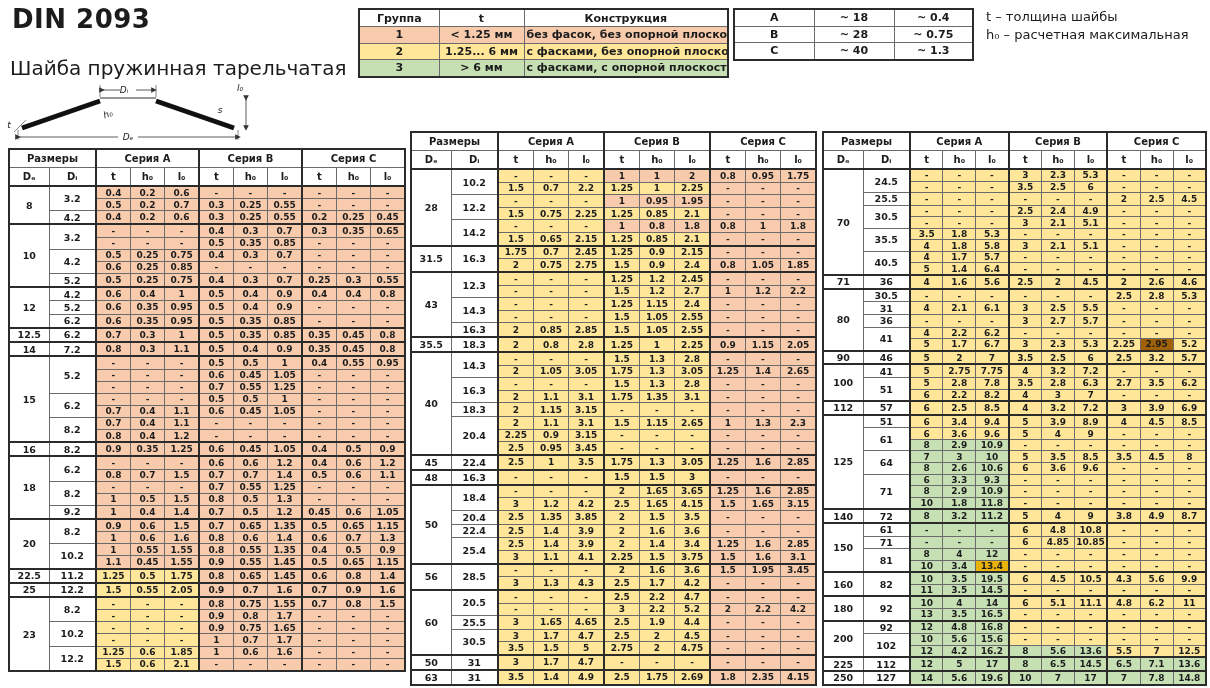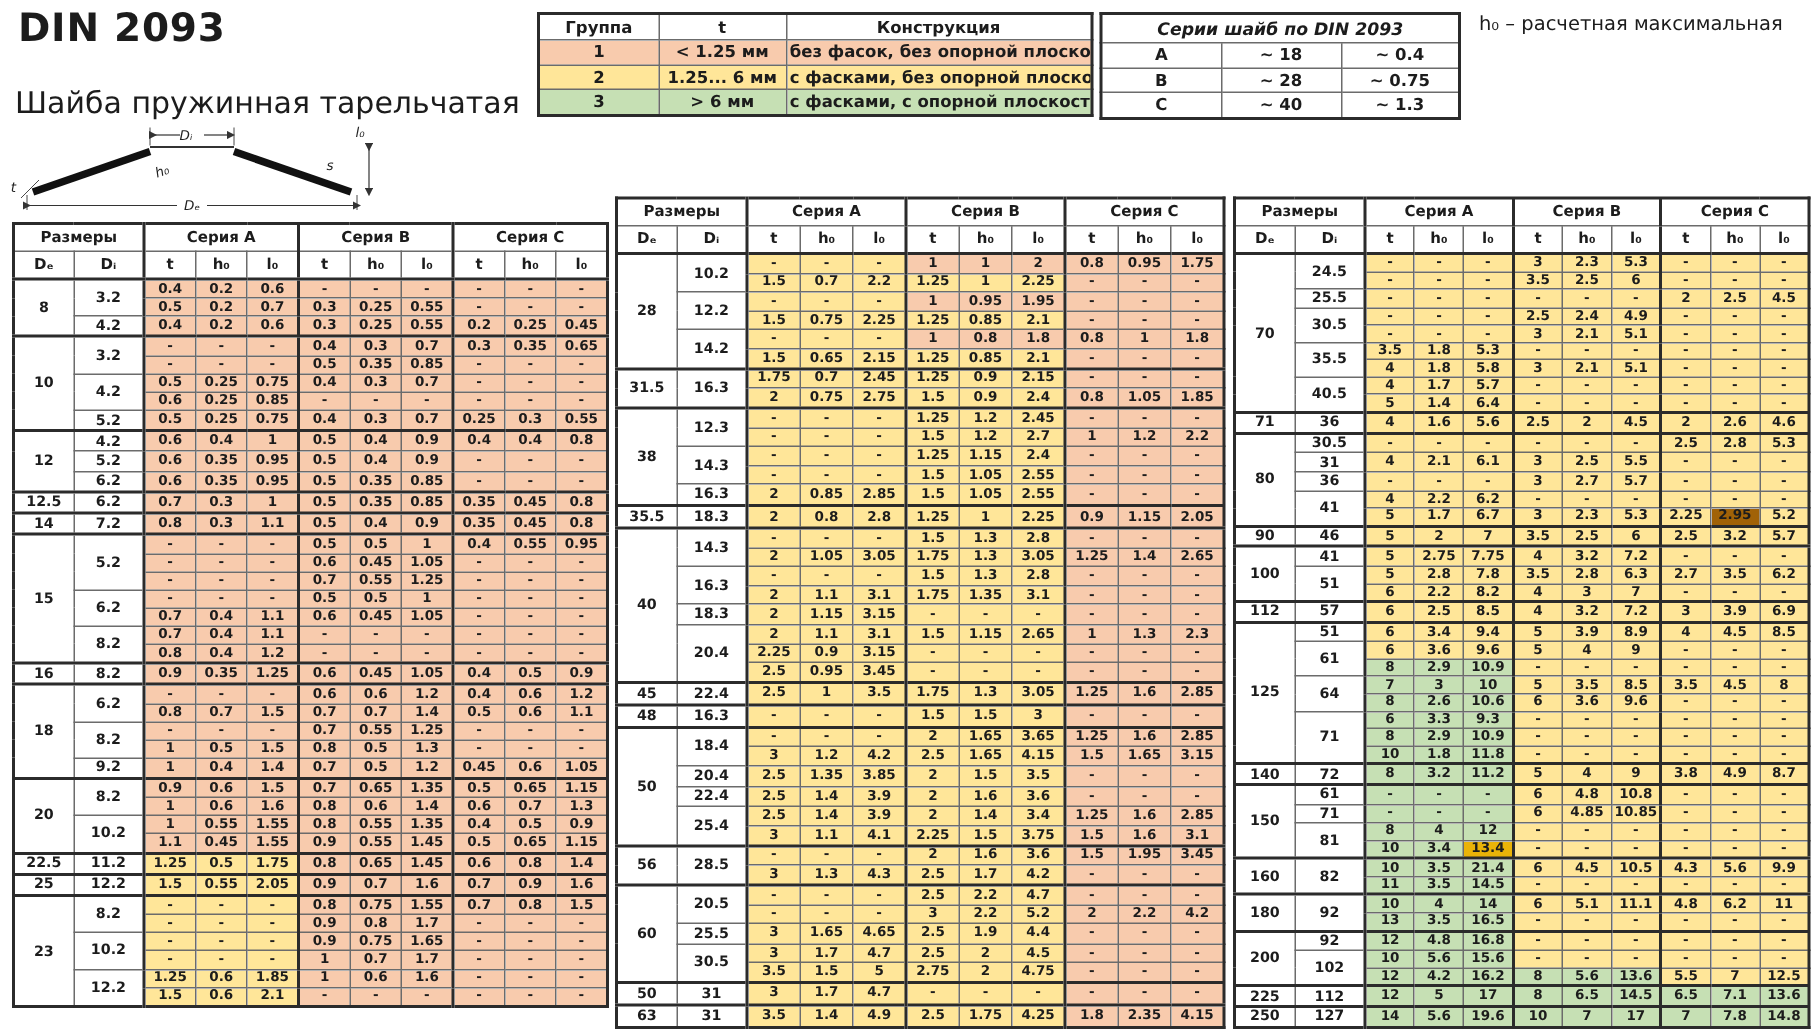--- a/index.html
+++ b/index.html
@@ -96,42 +96,40 @@
 </tbody>
   </table>
 
 <table id="series-table" class="abs info-table">
   <colgroup>
       <col style="width:80px">
       <col style="width:80px">
       <col>
     </colgroup>
   <tbody>
-      <tr class="title-row">
-        <td colspan="3">Серии шайб по DIN 2093</td>
-      </tr>
   <tr class="data-row">
         <td>A</td>
         <td>~ 18</td>
         <td>~ 0.4</td>
       </tr>
   <tr class="data-row">
         <td>B</td>
         <td>~ 28</td>
         <td>~ 0.75</td>
       </tr>
   <tr class="data-row">
         <td>C</td>
         <td>~ 40</td>
         <td>~ 1.3</td>
       </tr>
 </tbody>
   </table>
 
 <div id="legend" class="abs">
+  <div>t – толщина шайбы</div>
   <div>h₀ – расчетная максимальная</div>
 </div>
 
 <div id="t1" class="abs">
     <table class="size-table">
       <colgroup>
         <col class="col-de">
         <col class="col-di">
         <col class="col-v">
         <col class="col-v">
@@ -747,21 +745,21 @@
           <td class="v" style="background: rgb(255, 230, 153);">0.75</td>
           <td class="v" style="background: rgb(255, 230, 153);">2.75</td>
           <td class="v bs" style="background: rgb(255, 230, 153);">1.5</td>
           <td class="v" style="background: rgb(255, 230, 153);">0.9</td>
           <td class="v" style="background: rgb(255, 230, 153);">2.4</td>
           <td class="v bs" style="background: rgb(248, 203, 173);">0.8</td>
           <td class="v" style="background: rgb(248, 203, 173);">1.05</td>
           <td class="v" style="background: rgb(248, 203, 173);">1.85</td>
         </tr>
         <tr class="de-first">
-          <td class="lbl" rowspan="5">38</td>
+          <td class="lbl" rowspan="5">43</td>
           <td class="lbl" rowspan="2">12.3</td>
           <td class="v bs" style="background: rgb(255, 230, 153);">-</td>
           <td class="v" style="background: rgb(255, 230, 153);">-</td>
           <td class="v" style="background: rgb(255, 230, 153);">-</td>
           <td class="v bs" style="background: rgb(255, 230, 153);">1.25</td>
           <td class="v" style="background: rgb(255, 230, 153);">1.2</td>
           <td class="v" style="background: rgb(255, 230, 153);">2.45</td>
           <td class="v bs" style="background: rgb(248, 203, 173);">-</td>
           <td class="v" style="background: rgb(248, 203, 173);">-</td>
           <td class="v" style="background: rgb(248, 203, 173);">-</td>
@@ -1112,21 +1110,21 @@
           <td class="v" style="background: rgb(248, 203, 173);">-</td>
         </tr>
         <tr class="de-first">
           <td class="lbl" rowspan="1">63</td>
           <td class="lbl" rowspan="1">31</td>
           <td class="v bs" style="background: rgb(255, 230, 153);">3.5</td>
           <td class="v" style="background: rgb(255, 230, 153);">1.4</td>
           <td class="v" style="background: rgb(255, 230, 153);">4.9</td>
           <td class="v bs" style="background: rgb(255, 230, 153);">2.5</td>
           <td class="v" style="background: rgb(255, 230, 153);">1.75</td>
-          <td class="v" style="background: rgb(255, 230, 153);">4.25</td>
+          <td class="v" style="background: rgb(255, 230, 153);">2.69</td>
           <td class="v bs" style="background: rgb(248, 203, 173);">1.8</td>
           <td class="v" style="background: rgb(248, 203, 173);">2.35</td>
           <td class="v" style="background: rgb(248, 203, 173);">4.15</td>
         </tr>
       </tbody>
     </table>
   </div>
 <div id="t3" class="abs">
     <table class="size-table">
       <colgroup>
@@ -1556,21 +1554,21 @@
           <td class="v" style="background: rgb(255, 230, 153);">-</td>
           <td class="v bs" style="background: rgb(255, 230, 153);">-</td>
           <td class="v" style="background: rgb(255, 230, 153);">-</td>
           <td class="v" style="background: rgb(255, 230, 153);">-</td>
         </tr>
         <tr class="de-first">
           <td class="lbl" rowspan="2">160</td>
           <td class="lbl" rowspan="2">82</td>
           <td class="v bs" style="background: rgb(198, 224, 180);">10</td>
           <td class="v" style="background: rgb(198, 224, 180);">3.5</td>
-          <td class="v" style="background: rgb(198, 224, 180);">21.4</td>
+          <td class="v" style="background: rgb(198, 224, 180);">19.5</td>
           <td class="v bs" style="background: rgb(255, 230, 153);">6</td>
           <td class="v" style="background: rgb(255, 230, 153);">4.5</td>
           <td class="v" style="background: rgb(255, 230, 153);">10.5</td>
           <td class="v bs" style="background: rgb(255, 230, 153);">4.3</td>
           <td class="v" style="background: rgb(255, 230, 153);">5.6</td>
           <td class="v" style="background: rgb(255, 230, 153);">9.9</td>
         </tr>
         <tr>
           <td class="v bs" style="background: rgb(198, 224, 180);">11</td>
           <td class="v" style="background: rgb(198, 224, 180);">3.5</td>

